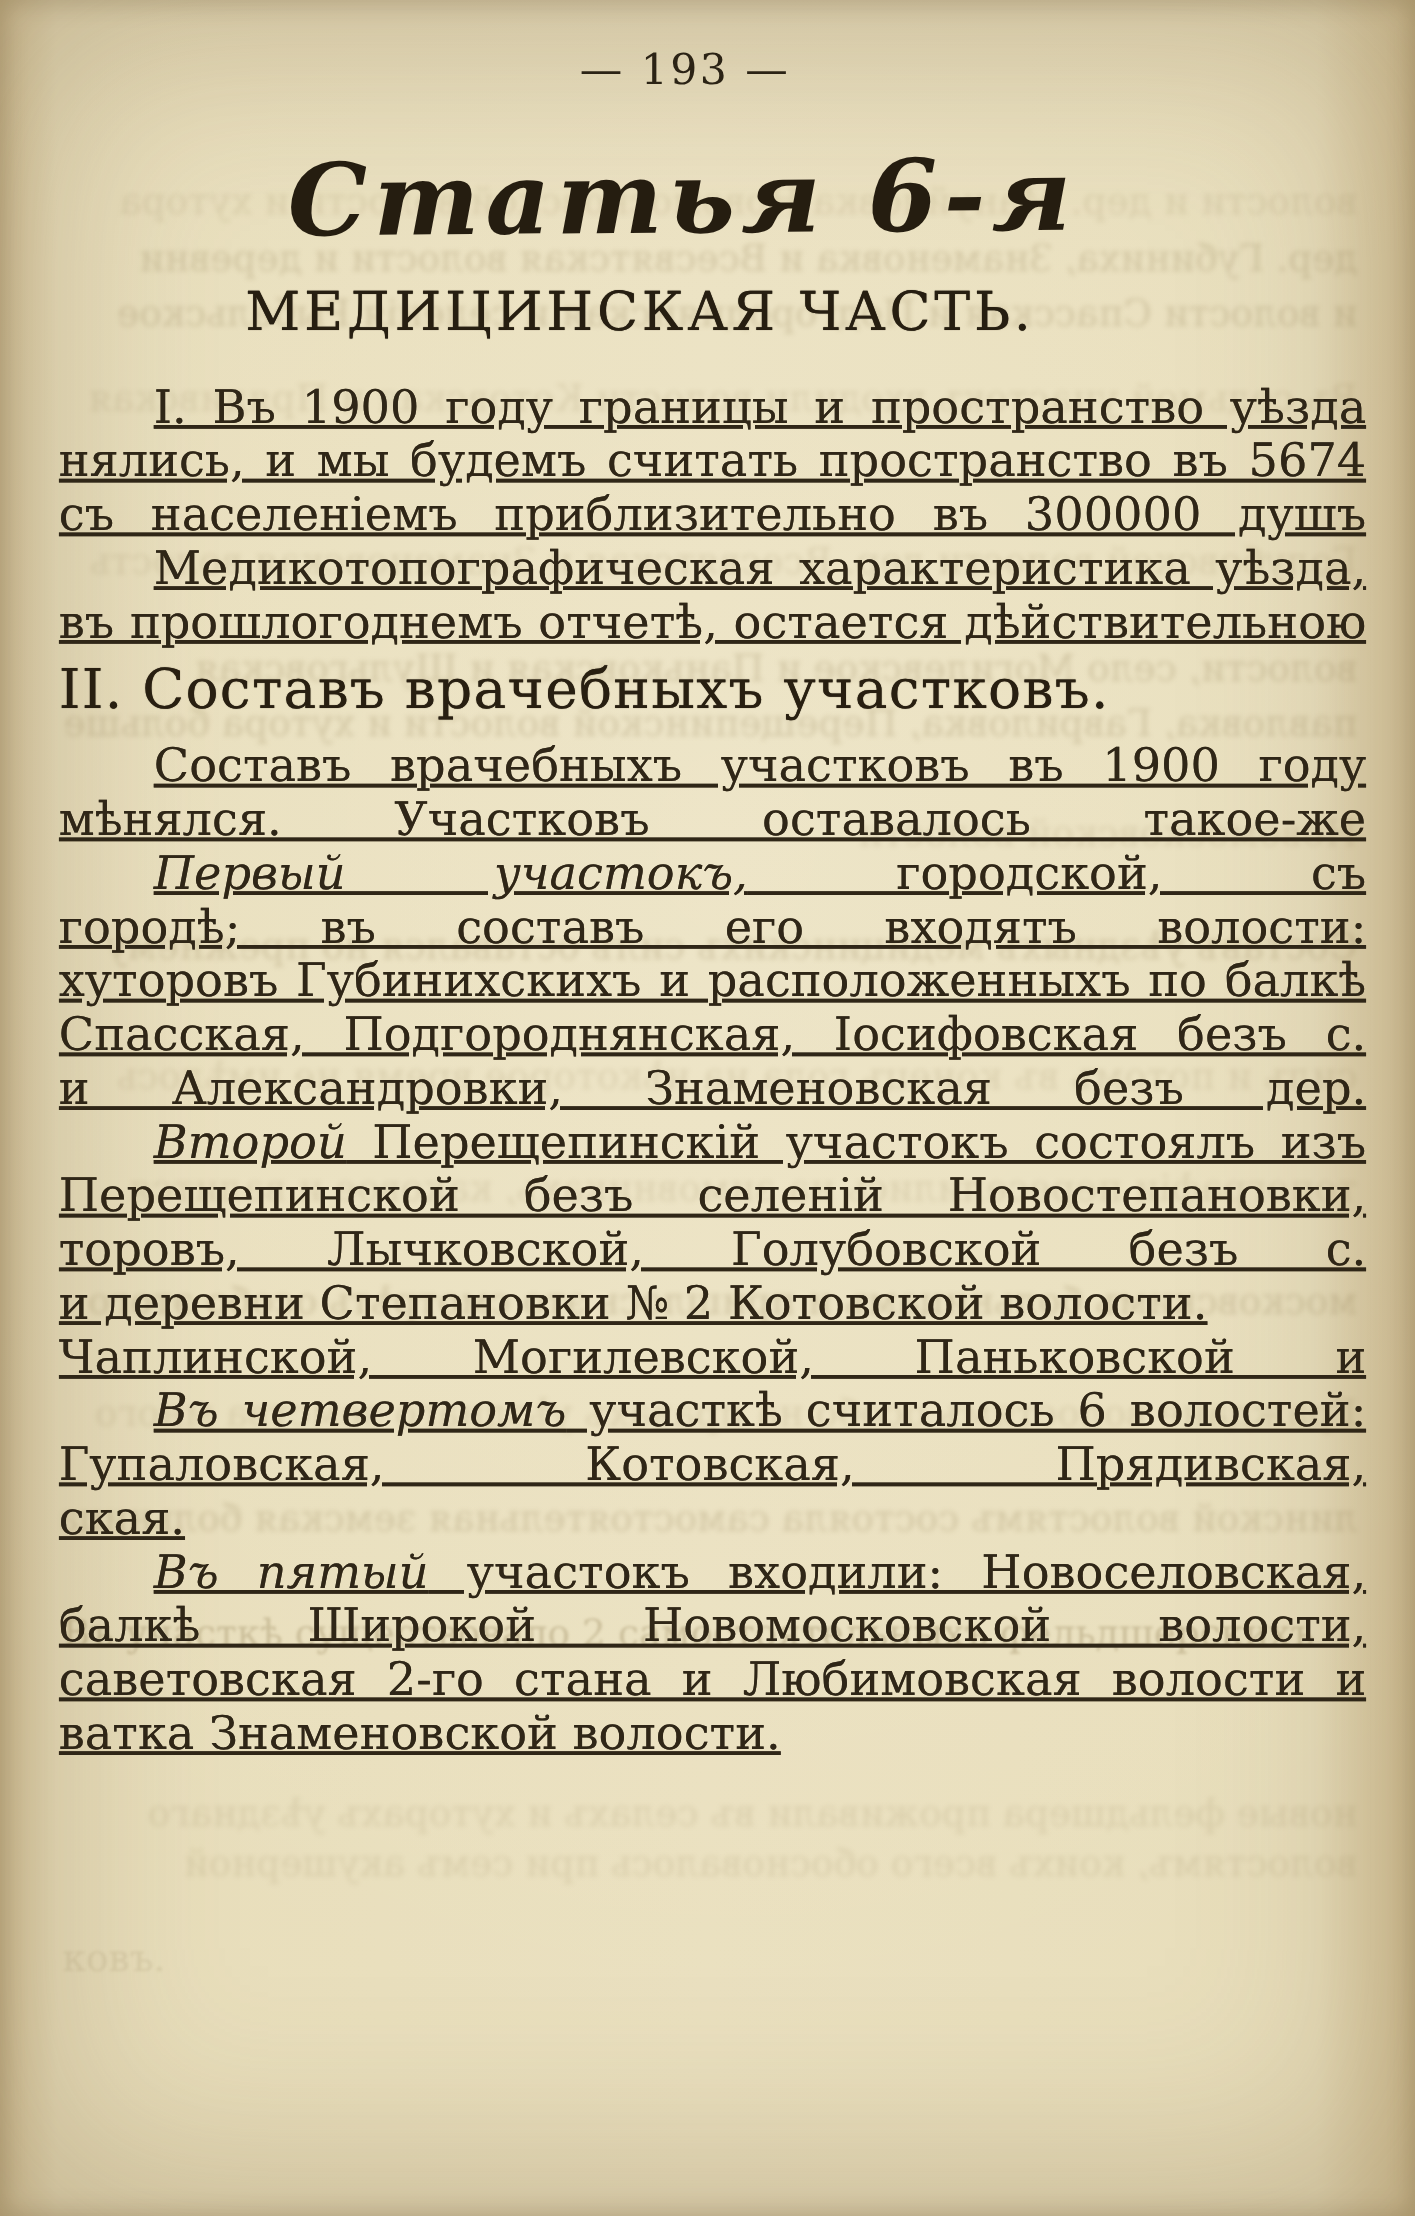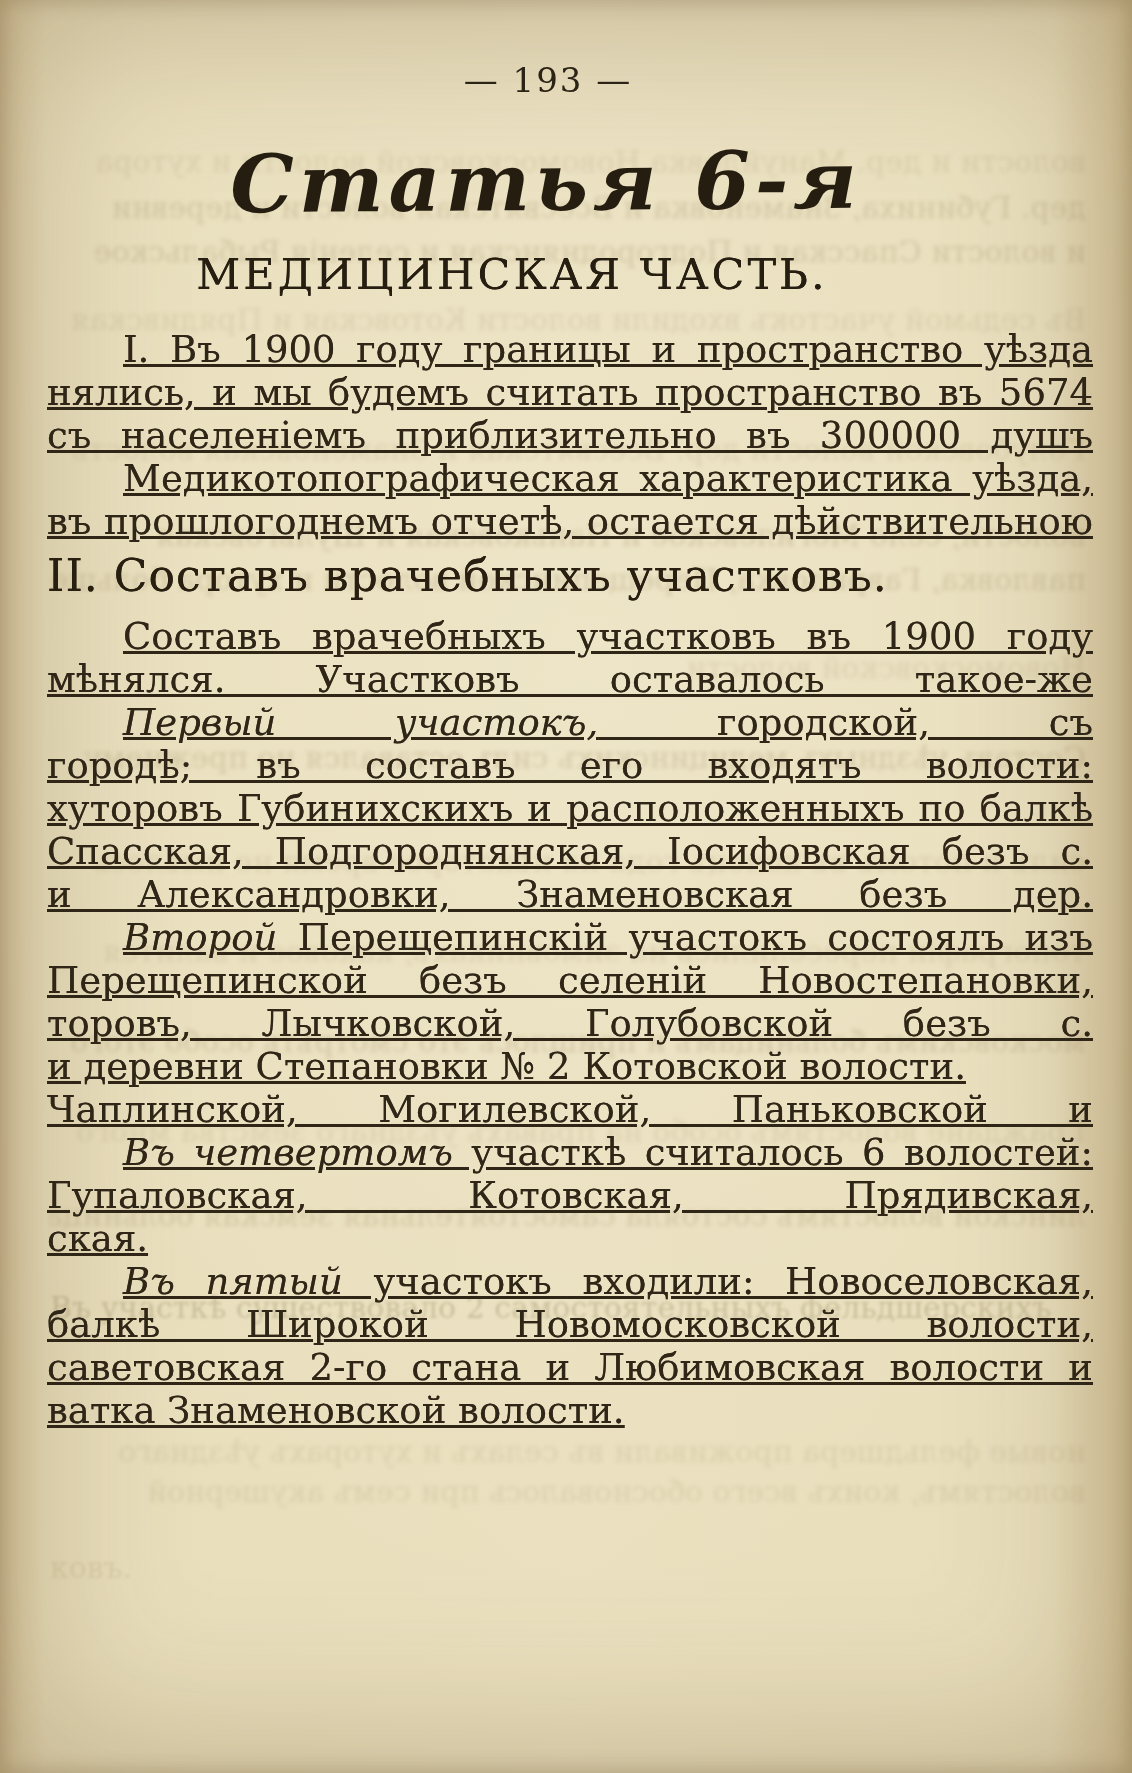--- a/index.html
+++ b/index.html
@@ -26,21 +26,21 @@
     text-align:justify;
     white-space:nowrap;
     overflow:hidden;
     pointer-events:none;
   }
   .ghost.readable { transform:none; opacity:0.34; filter:blur(1.4px); }
   .ghost.faint { opacity:0.17; }
   
   .content { position:absolute; left:47px; top:0; width:1046px; }
   .page-number {
-    margin-top:60px; height:44px;
+    margin-top:36px; height:44px;
     text-align:center; font-size:34px; letter-spacing:2px;
     transform:translateX(-22px);
     color:#2b2315;
   }
   .article-title {
     margin:26px 0 0 0; height:104px;
     text-align:center;
     font-size:80px; line-height:104px;
     font-style:italic; font-weight:bold;
     letter-spacing:5px;

